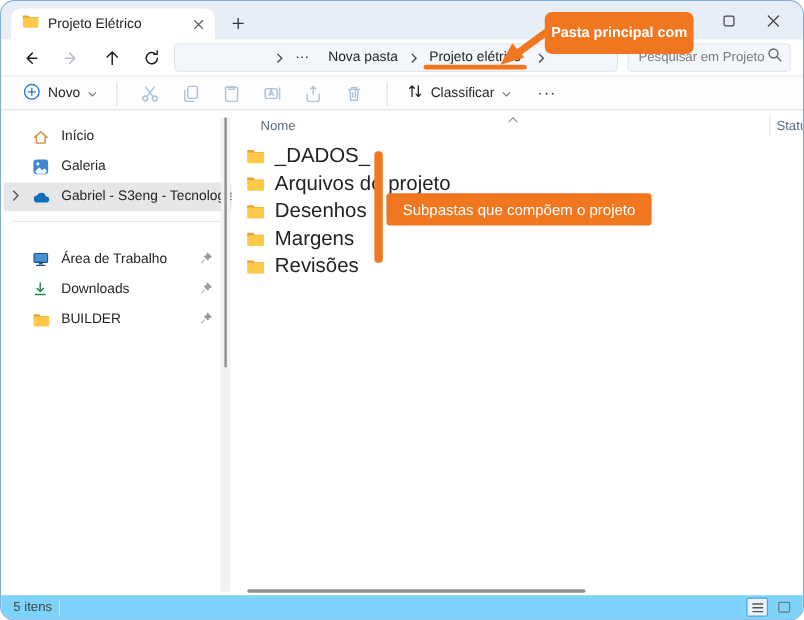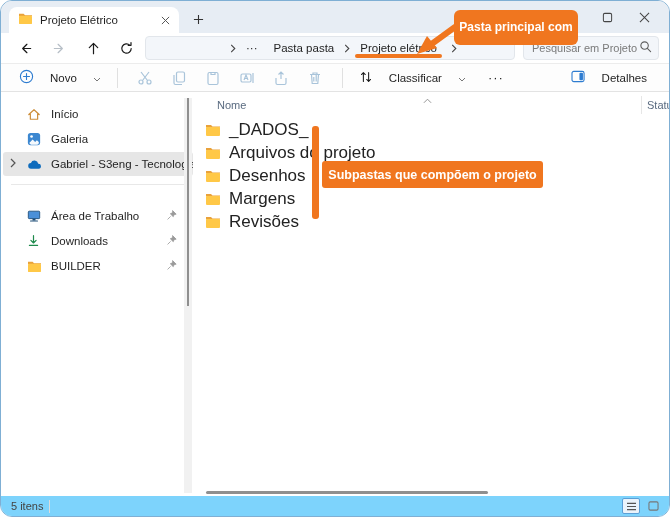--- a/index.html
+++ b/index.html
@@ -34,21 +34,21 @@
   .searchbox { position:absolute; left:522px; top:3px; width:136px; height:24px; background:#F3F6FA;
                border:1px solid #E2E6EB; border-radius:4px; display:flex; align-items:center; padding:0 6px 0 8px; }
   .searchbox input { flex:1; min-width:0; border:none; outline:none; background:transparent;
                      font-size:11px; font-family:inherit; color:#333; }
   .searchbox input::placeholder { color:#7a7a7a; }
 
   
   .toolbar { position:absolute; left:0; top:62px; width:100%; height:29px; background:#FDFDFD;
              border-top:1px solid #ECECEC; border-bottom:1px solid #E3E3E3;
              display:flex; align-items:center; padding:0 12px; }
-  .tbtn { display:flex; align-items:center; gap:16px; font-size:11.5px; color:#1f1f1f;
+  .tbtn { display:flex; align-items:center; gap:6px; font-size:11.5px; color:#1f1f1f;
           padding:3px 6px; border-radius:4px; white-space:nowrap; }
   .tico { width:34px; height:24px; display:flex; align-items:center; justify-content:center; }
   .tsep { width:1px; height:20px; background:#E0E0E0; margin:0 10px; }
   .tmore { font-size:13px; letter-spacing:1px; color:#1f1f1f; padding:0 8px; margin-left:8px; }
   .tspacer { flex:1; }
 
   
   .bodyarea { position:absolute; left:0; top:92px; width:100%; height:403px; background:#fff; }
 
   .sidebar { position:absolute; left:0; top:0; width:194px; height:100%; background:#fff; padding-top:8px; }
@@ -68,21 +68,21 @@
   .col-nome  { position:absolute; left:22px; top:6px; }
   .col-sort  { position:absolute; left:228px; top:1px; }
   .col-sep   { position:absolute; left:446px; top:3px; width:1px; height:18px; background:#E6E6E6; }
   .col-status{ position:absolute; left:452px; top:6px; white-space:nowrap; }
   .filelist { position:absolute; left:0; top:25px; right:0; }
   .frow { height:23px; display:flex; align-items:center; padding-left:10px; font-size:17px; color:#222; }
   .frow .fico { margin-right:8px; display:flex; }
 
   .ann-bar { position:absolute; left:117px; top:33px; width:7px; height:93px; background:#F0761F; border-radius:3px; }
   .ann-box { position:absolute; left:127px; top:68px; width:221px; height:27px; background:#F0761F; border-radius:3px;
-             color:#fff; font-weight:bold; font-size:12.5px; display:flex; align-items:center; justify-content:center;
+             color:#fff; font-weight:normal; font-size:12.5px; display:flex; align-items:center; justify-content:center;
              white-space:nowrap; }
   .hscroll { position:absolute; left:11px; top:398px; width:282px; height:3px; background:#8F8F8F; border-radius:2px; }
 
   
   .statusbar { position:absolute; left:0; top:495px; width:100%; height:21px; background:#7dd3fc; }
   .sb-count { position:absolute; left:10px; top:4px; font-size:11px; color:#444; }
   .sb-sep { position:absolute; left:48px; top:4px; width:1px; height:13px; background:#DCDCDC; }
   .viewbtns { position:absolute; right:7px; top:2px; display:flex; gap:4px; }
   .vbtn { width:18px; height:16px; display:flex; align-items:center; justify-content:center; border-radius:2px; }
   .vbtn.active { border:1px solid #5B9FD6; background:#EAF3FB; }
@@ -160,21 +160,21 @@
     </div>
 
     <div class="addressbar">
       <span class="crumb-sep">
         <svg width="6" height="9" viewBox="0 0 6 10">
             <path d="M1 1l4 4-4 4" fill="none" stroke="#444" stroke-width="1.2"></path>
           </svg>
       </span>
       <span class="crumb">···</span>
       <span class="crumb-sep" style="padding-left:4px"></span>
-      <span class="crumb">Pasta pasta</span>
+      <span class="crumb">Nova pasta</span>
       <span class="crumb-sep">
         <svg width="6" height="9" viewBox="0 0 6 10">
             <path d="M1 1l4 4-4 4" fill="none" stroke="#444" stroke-width="1.2"></path>
           </svg>
       </span>
       <span class="crumb crumb-cur">Projeto elétrico</span>
       <span class="crumb-sep" style="padding-left:12px">
         <svg width="6" height="9" viewBox="0 0 6 10">
             <path d="M1 1l4 4-4 4" fill="none" stroke="#444" stroke-width="1.2"></path>
           </svg>
@@ -252,29 +252,20 @@
       </span>
       <span>Classificar</span>
       <span>
         <svg width="8" height="5" viewBox="0 0 8 5">
             <path d="M1 1l3 3 3-3" fill="none" stroke="#777" stroke-width="1"></path>
           </svg>
       </span>
     </div>
     <div class="tmore">···</div>
     <div class="tspacer"></div>
-    <div class="tbtn" style="margin-right:4px">
-      <span>
-        <svg width="15" height="13" viewBox="0 0 16 14">
-            <rect x="1" y="1.5" width="13" height="11" rx="2" fill="none" stroke="#2E7CD0" stroke-width="1.2"></rect>
-            <rect x="9" y="3" width="3.8" height="8" rx="1" fill="#2E7CD0"></rect>
-          </svg>
-      </span>
-      <span>Detalhes</span>
-    </div>
   </div>
 
   <div class="bodyarea">
 
     <div class="sidebar">
       <div class="srow">
         <span class="sico">
           <svg width="14" height="13" viewBox="0 0 16 15">
               <path d="M2 7.5L8 2l6 5.5M3.8 6.5V13h8.4V6.5" fill="none" stroke="#CE8F3C" stroke-width="1.4" stroke-linecap="round" stroke-linejoin="round"></path>
             </svg>

